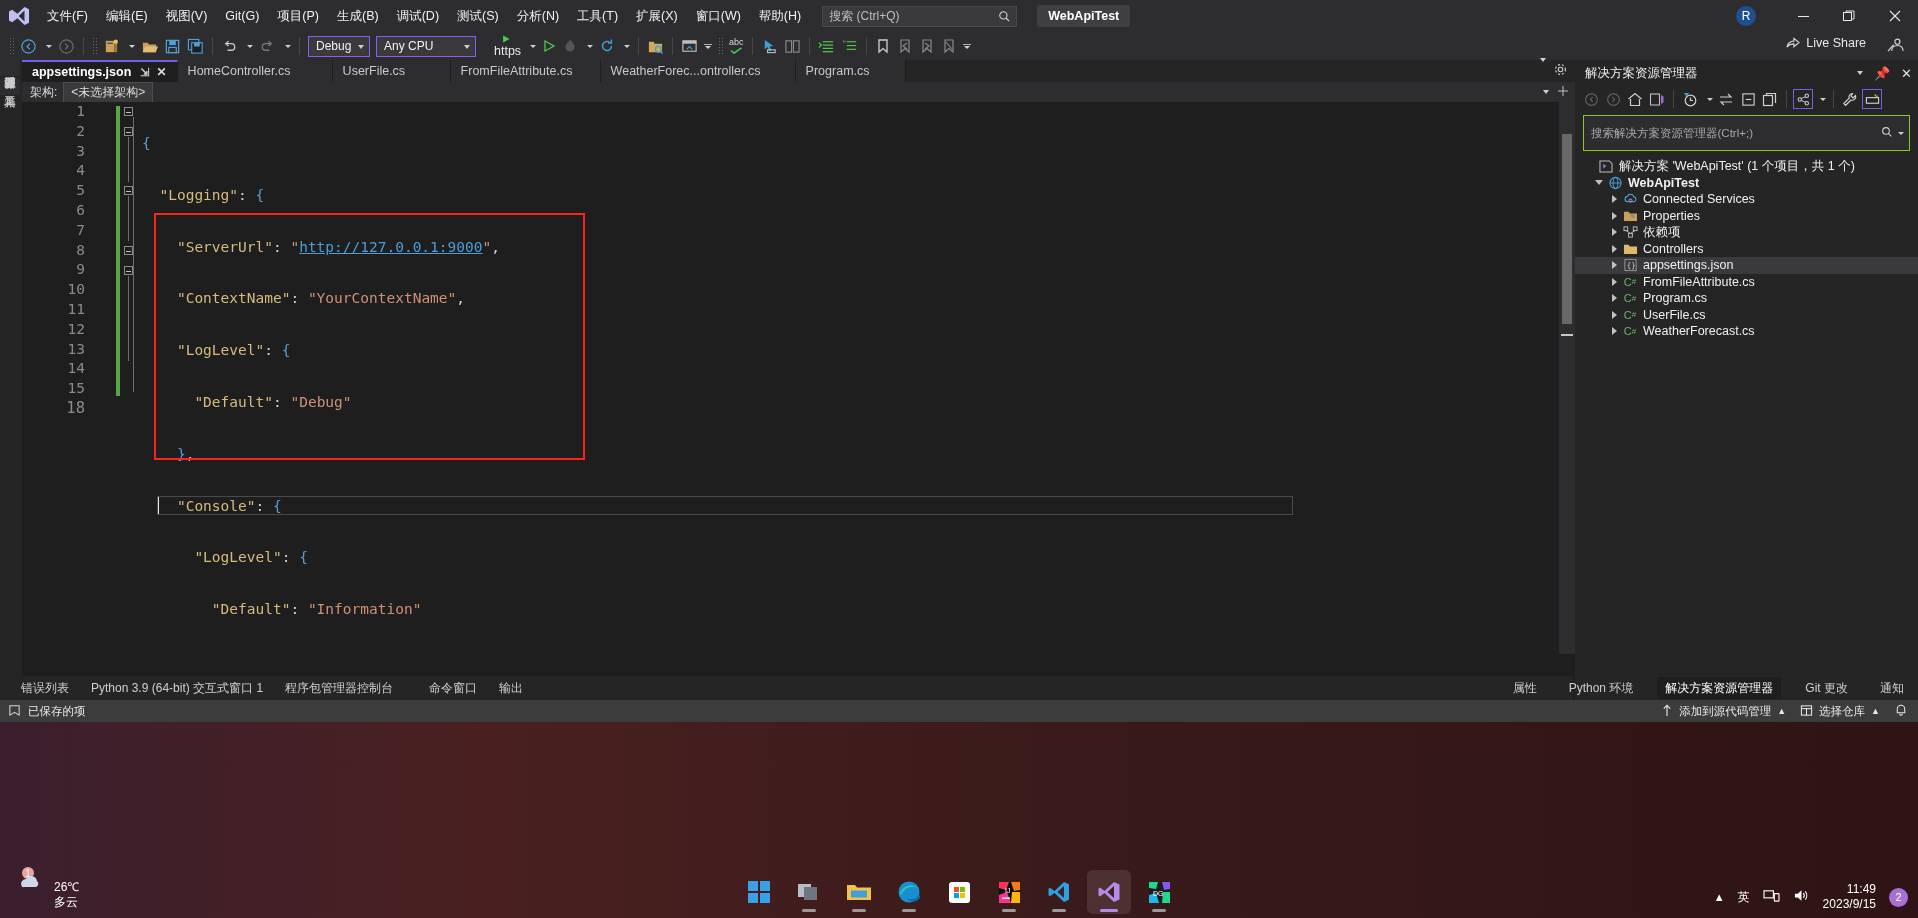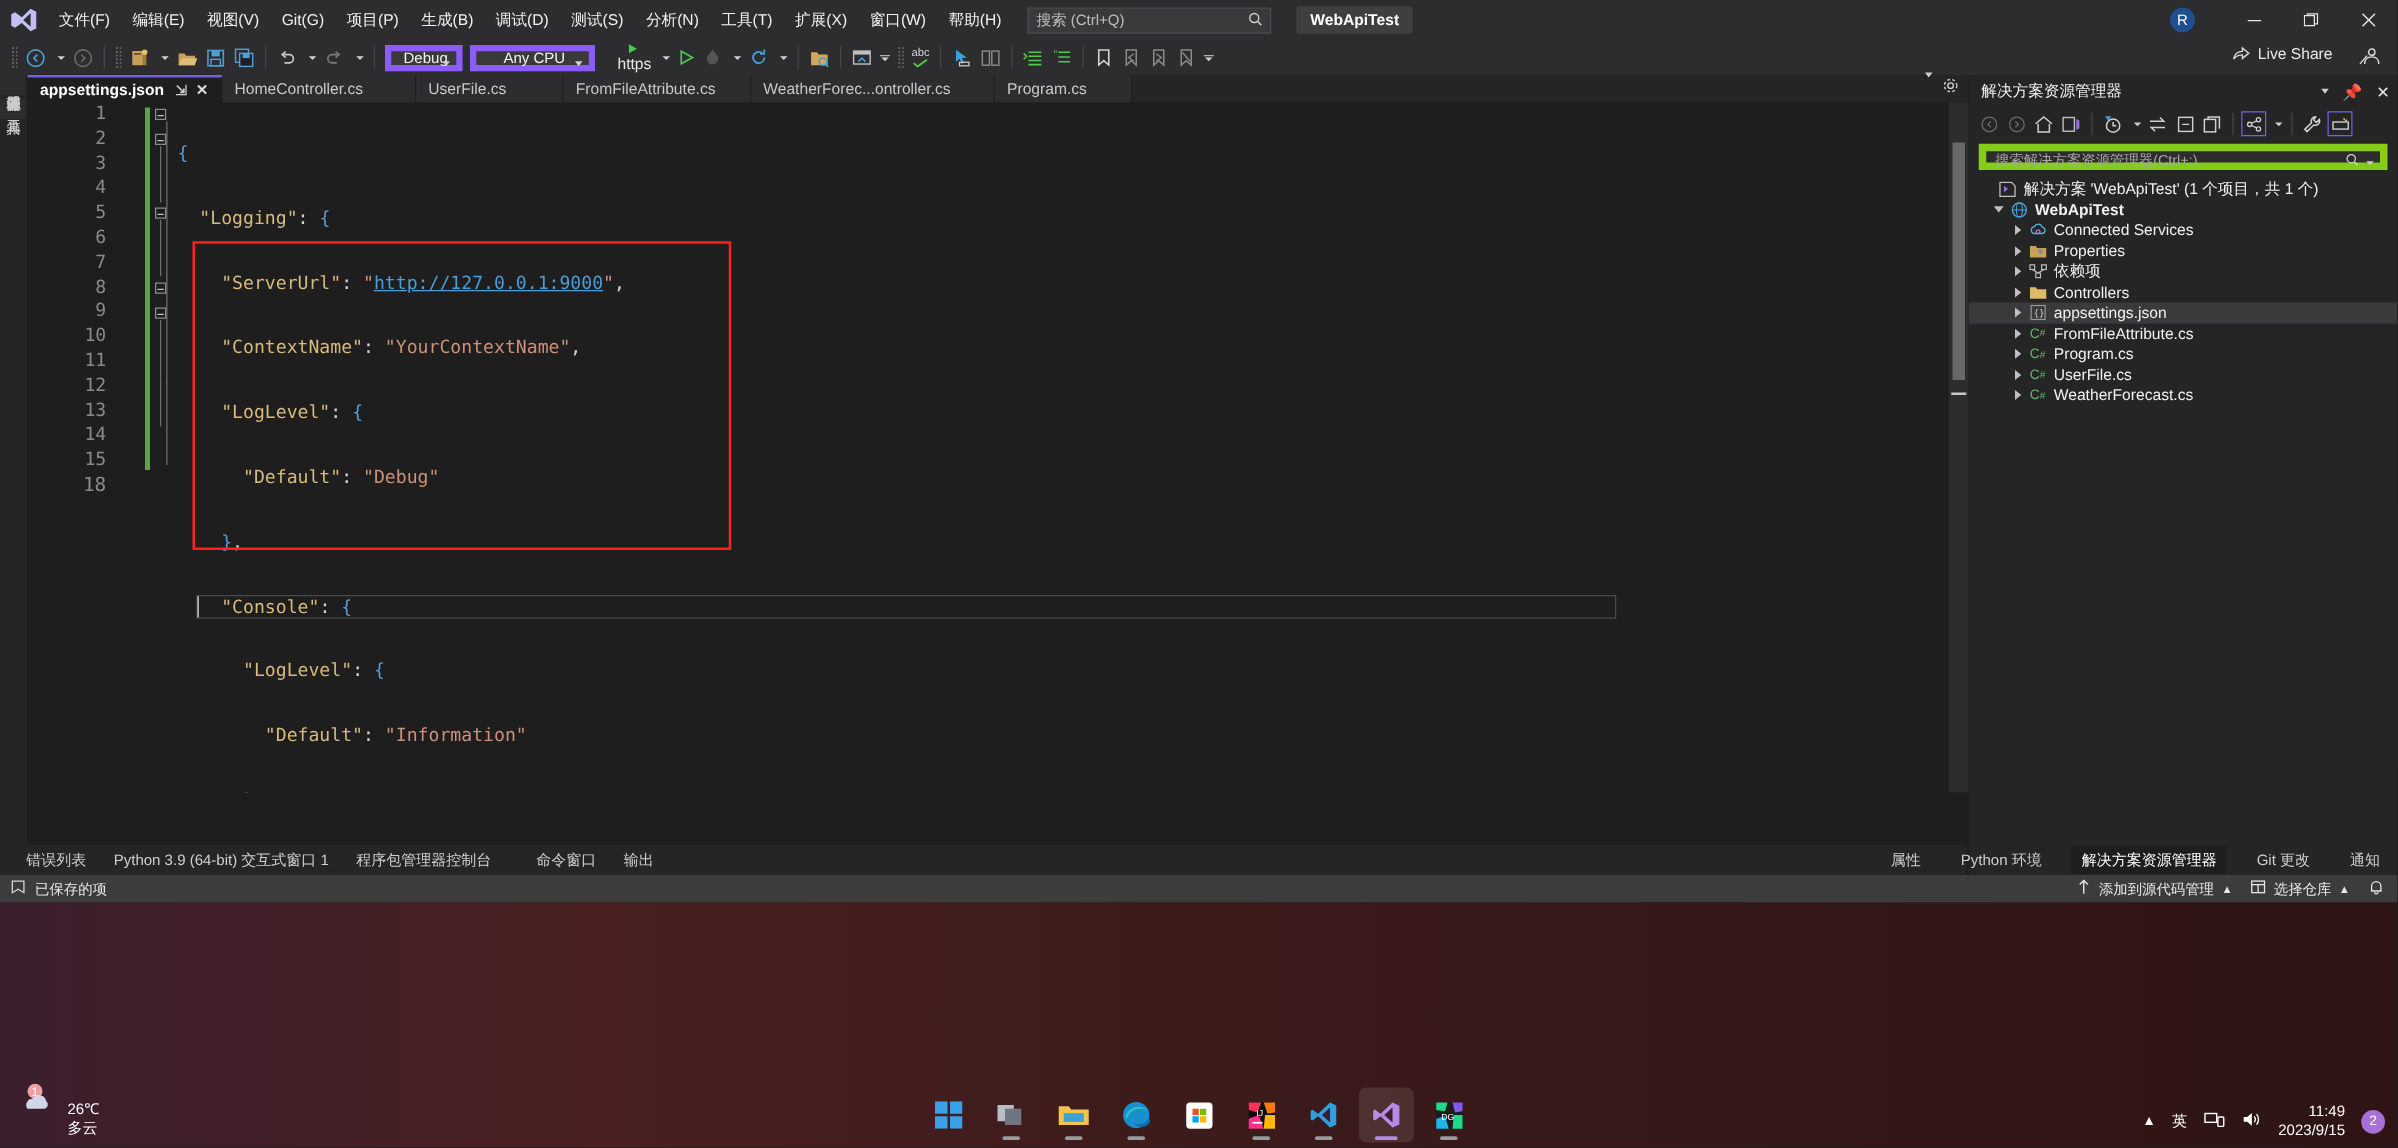--- a/index.html
+++ b/index.html
@@ -50,23 +50,23 @@
   .toolbar {
     position: absolute; left: 0; top: 32px; width: 1918px; height: 28px;
     background: #2d2d30; display: flex; align-items: center; padding-left: 6px;
   }
   .tb-item { height: 24px; display: flex; align-items: center; justify-content: center; padding: 0 3px; flex-direction: column; }
   .tb-sep { width: 1px; height: 18px; background: #464647; margin: 0 5px; }
   .grip { width: 5px; height: 18px; margin: 0 3px;
     background-image: radial-gradient(#666 0.8px, transparent 0.9px);
     background-size: 3px 3px; }
   .combo {
-    height: 21px; background: #3a3a3c; border: 5px solid #8b5cf6; color: #f1f1f1;
+    height: 21px; background: #3a3a3c; border: 1px solid #8b5cf6; color: #f1f1f1;
     font-size: 12px; display: flex; align-items: center; padding: 0 4px 0 7px;
-    margin: 0 3px; position: relative; justify-content: center;
+    margin: 0 3px; position: relative;
   }
   .caret { width: 0; height: 0; border-left: 3.5px solid transparent;
            border-right: 3.5px solid transparent; border-top: 4px solid #d0d0d0; margin-left: 7px; }
   .caret.sm { border-left-width: 3px; border-right-width: 3px; border-top-width: 3.5px; margin-left: 3px; }
   .run-label { color: #e8e8e8; font-size: 12.5px; margin-left: 4px; }
   .live-share {
     position: absolute; right: 52px; top: 4px; display: flex; align-items: center;
     color: #e8e8e8; font-size: 12.5px; gap: 6px;
   }
   .ls-icon2 { position: absolute; right: 14px; top: 5px; }
@@ -185,22 +185,22 @@
     height: 26px; display: flex; align-items: center; padding: 0 6px 0 10px;
     color: #f1f1f1; font-size: 12.5px; position: relative;
   }
   .se-header .ctrls { position: absolute; right: 6px; display: flex; gap: 11px; align-items: center; }
   .se-toolbar {
     height: 26px; display: flex; align-items: center; padding-left: 6px; gap: 2px;
   }
   .se-ti { width: 20px; height: 20px; display: flex; align-items: center; justify-content: center; }
   .se-ti.boxed { border: 1px solid #7160e8; }
   .se-search {
-    margin: 3px 8px 4px 8px; height: 21px; background: #2d2d30; border: 6px solid #84cc16;
-    display: flex; align-items: flex-start; padding: 0 5px 0 7px; position: relative;
+    margin: 3px 8px 4px 8px; height: 36px; background: #2d2d30; border: 1px solid #84cc16;
+    display: flex; align-items: center; padding: 0 5px 0 7px; position: relative;
   }
   .se-search .ph { color: #a8a8a8; font-size: 11.5px; }
   .se-search .right { position: absolute; right: 5px; display: flex; align-items: center; gap: 2px; }
   .tree { padding-top: 3px; font-size: 12.5px; color: #f0f0f0; }
   .trow { height: 16.5px; display: flex; align-items: center; padding-left: 8px; white-space: nowrap; }
   .trow.sel { background: #3a3a3c; }
   .tw { width: 14px; display: flex; align-items: center; justify-content: center; }
   .tri { width: 0; height: 0; border-top: 4px solid transparent; border-bottom: 4px solid transparent;
          border-left: 5px solid #c0c0c0; }
   .tri.open { border-left: 4px solid transparent; border-right: 4px solid transparent;
@@ -580,20 +580,33 @@
         <span><span class="caret"></span></span>
         <span>
           <svg width="13" height="13" viewBox="0 0 14 14">
               <circle cx="7" cy="7" r="2.4" fill="none" stroke="#d0d0d0" stroke-width="1.2"></circle>
               <circle cx="7" cy="7" r="5.3" fill="none" stroke="#d0d0d0" stroke-width="1.2" stroke-dasharray="2.3 2"></circle>
             </svg>
         </span>
       </div>
     </div>
 
+    <div class="navbar2">
+      <span>架构:</span>
+      <span class="sel">&lt;未选择架构&gt;</span>
+      <span class="navbar2-right">
+        <span class="caret"></span>
+        <span>
+          <svg width="12" height="12" viewBox="0 0 12 12">
+              <line x1="1" y1="6" x2="11" y2="6" stroke="#c0c0c0" stroke-width="1"></line>
+              <line x1="6" y1="1" x2="6" y2="11" stroke="#c0c0c0" stroke-width="1"></line>
+            </svg>
+        </span>
+      </span>
+    </div>
 
     <div class="code-area">
 
       <div class="gutter">
         <div class="ln">1</div>
         <div class="ln">2</div>
         <div class="ln">3</div>
         <div class="ln">4</div>
         <div class="ln">5</div>
         <div class="ln">6</div>

